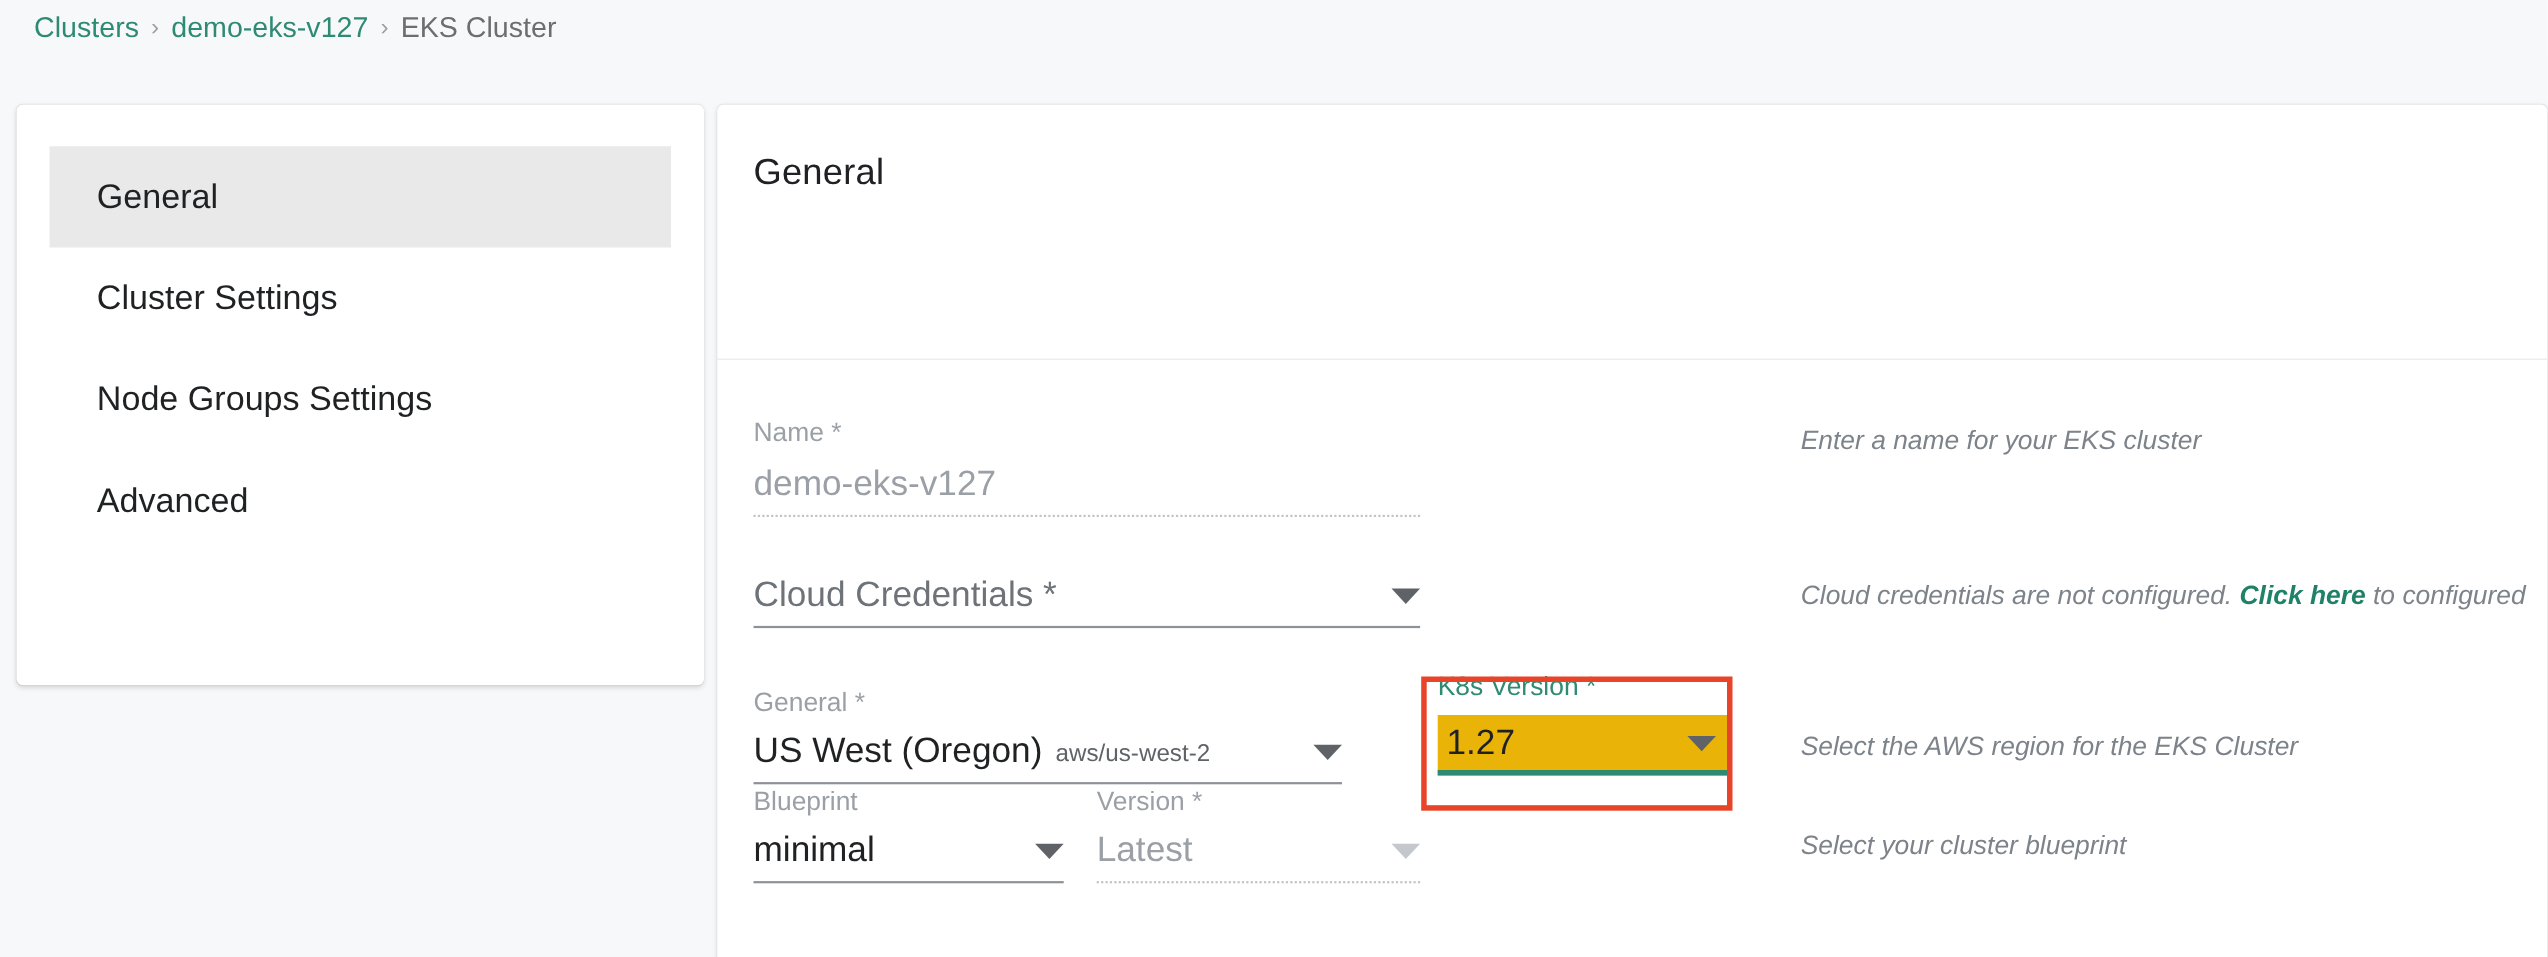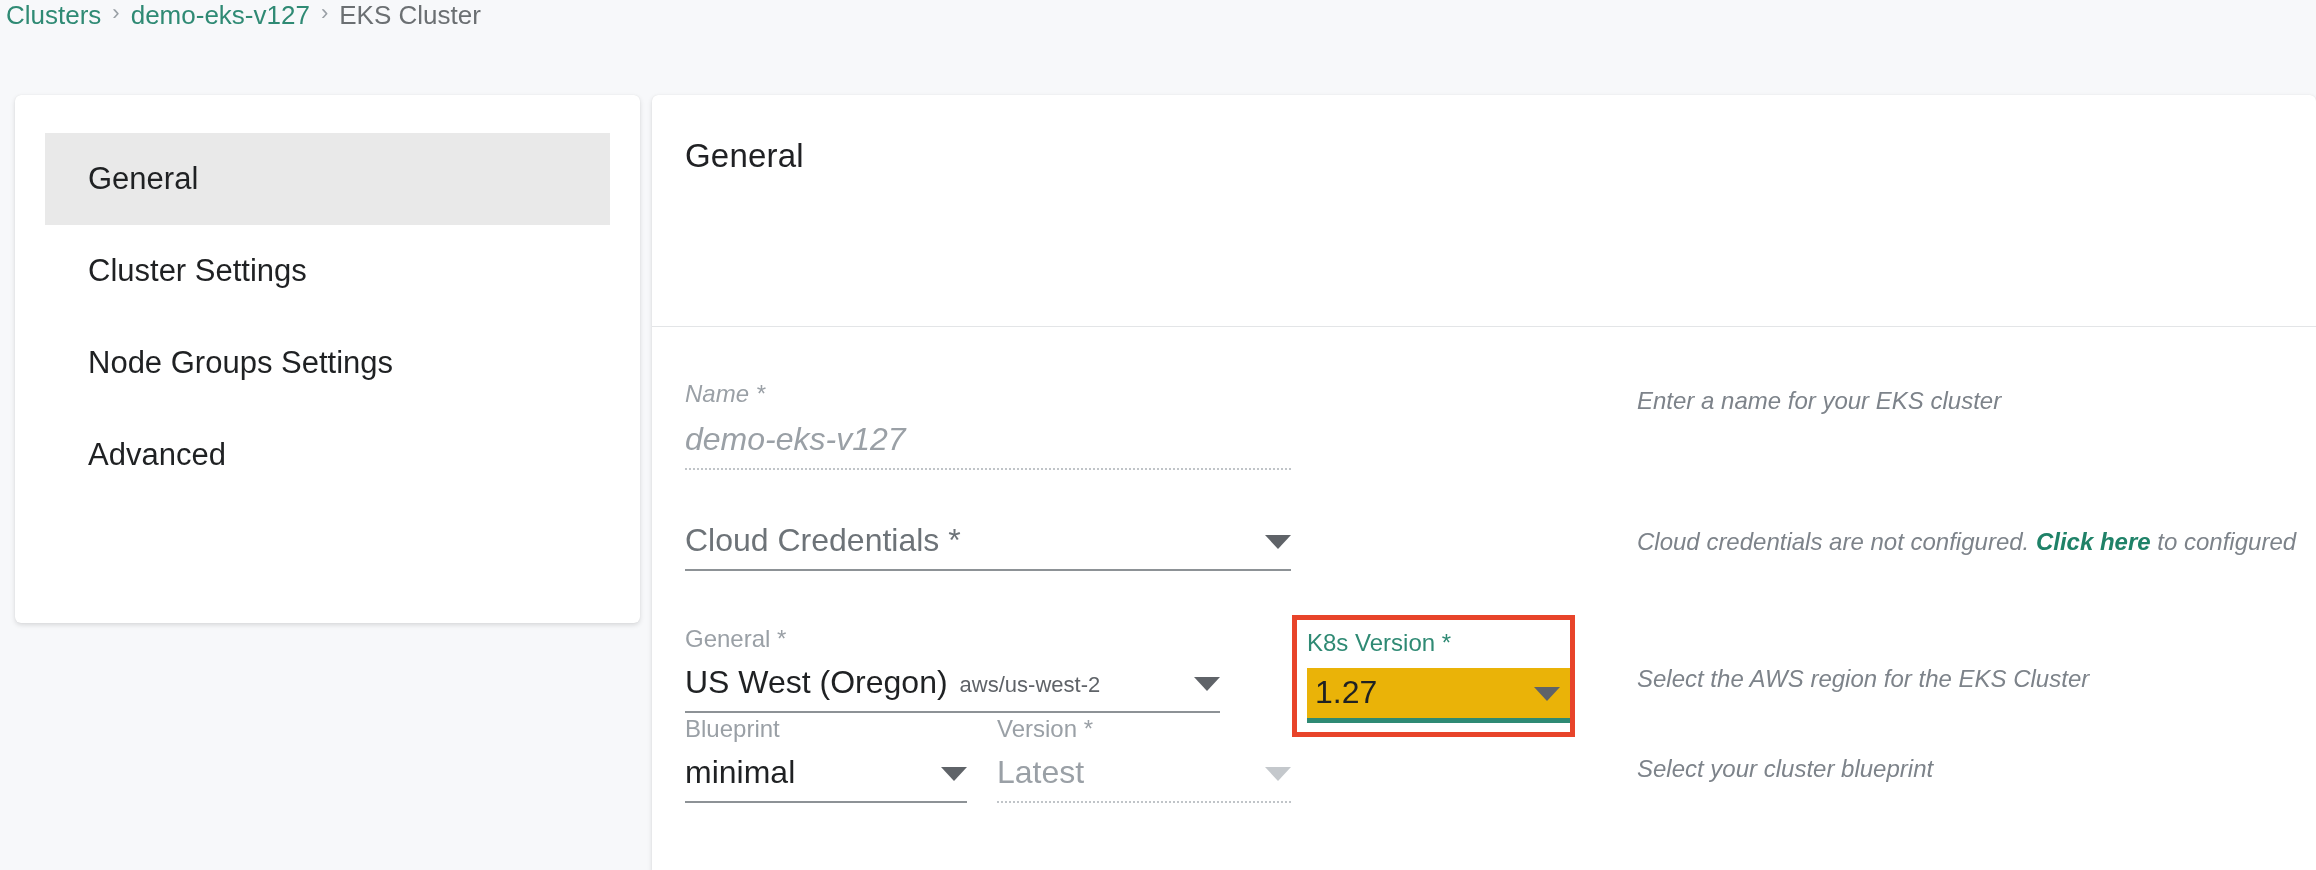--- a/index.html
+++ b/index.html
@@ -8,25 +8,25 @@
     width: 2316px;
     height: 870px;
     background: #f7f8fa;
     font-family: "Liberation Sans", sans-serif;
     overflow: hidden;
   }
 
   
   .breadcrumb {
     position: absolute;
-    left: 6px;
+    left: 31px;
     top: 0;
     height: 50px;
     display: flex;
-    align-items: flex-start;
+    align-items: center;
     gap: 11px;
     font-size: 26px;
     white-space: nowrap;
   }
   .crumb-link {
     color: #2f8a74;
     cursor: pointer;
   }
   .crumb-sep {
     color: #9aa0a6;
@@ -215,21 +215,21 @@
   </div>
 
   <div class="card main-card">
 
     <div class="panel-header">
       <div class="panel-title">General</div>
     </div>
 
     <div class="form-area">
 
-      <div class="field" style="left:33px; top:55px; width:606px;font-style:italic;">
+      <div class="field" style="left:33px; top:55px; width:606px;">
         <div class="flabel">Name *</div>
         <div class="fvalue-row underline-dotted" style="margin-top:15px; padding-bottom:9px;">
           <span class="fvalue disabled">demo-eks-v127</span>
         </div>
       </div>
       <div class="hint" style="top:60px;">Enter a name for your EKS cluster</div>
 
       <div class="field" style="left:33px; top:195px; width:606px;">
         <div class="fvalue-row underline-solid" style="padding-bottom:9px;">
           <span class="fvalue placeholder">Cloud Credentials *</span>
@@ -245,21 +245,21 @@
         <div class="fvalue-row underline-solid" style="margin-top:13px; padding-bottom:9px;">
           <span style="display:flex; align-items:flex-end;">
             <span class="fvalue active">US West (Oregon)</span>
             <span class="fsub">aws/us-west-2</span>
           </span>
           <span class="caret"></span>
         </div>
       </div>
       <div class="hint" style="top:338px;">Select the AWS region for the EKS Cluster</div>
 
-      <div class="field" style="left:655px; top:304px; width:265px;">
+      <div class="field" style="left:655px; top:286px; width:265px;">
         <div class="flabel focused">K8s Version *</div>
         <div class="fvalue-row underline-focus filled-bg" style="margin-top:13px; padding:6px 12px 6px 8px;">
           <span class="fvalue active">1.27</span>
           <span class="caret"></span>
         </div>
       </div>
       <div class="annot-box" style="left:640px; top:288px; width:283px; height:122px;"></div>
 
       <div class="field" style="left:33px; top:390px; width:282px;">
         <div class="flabel">Blueprint</div>

